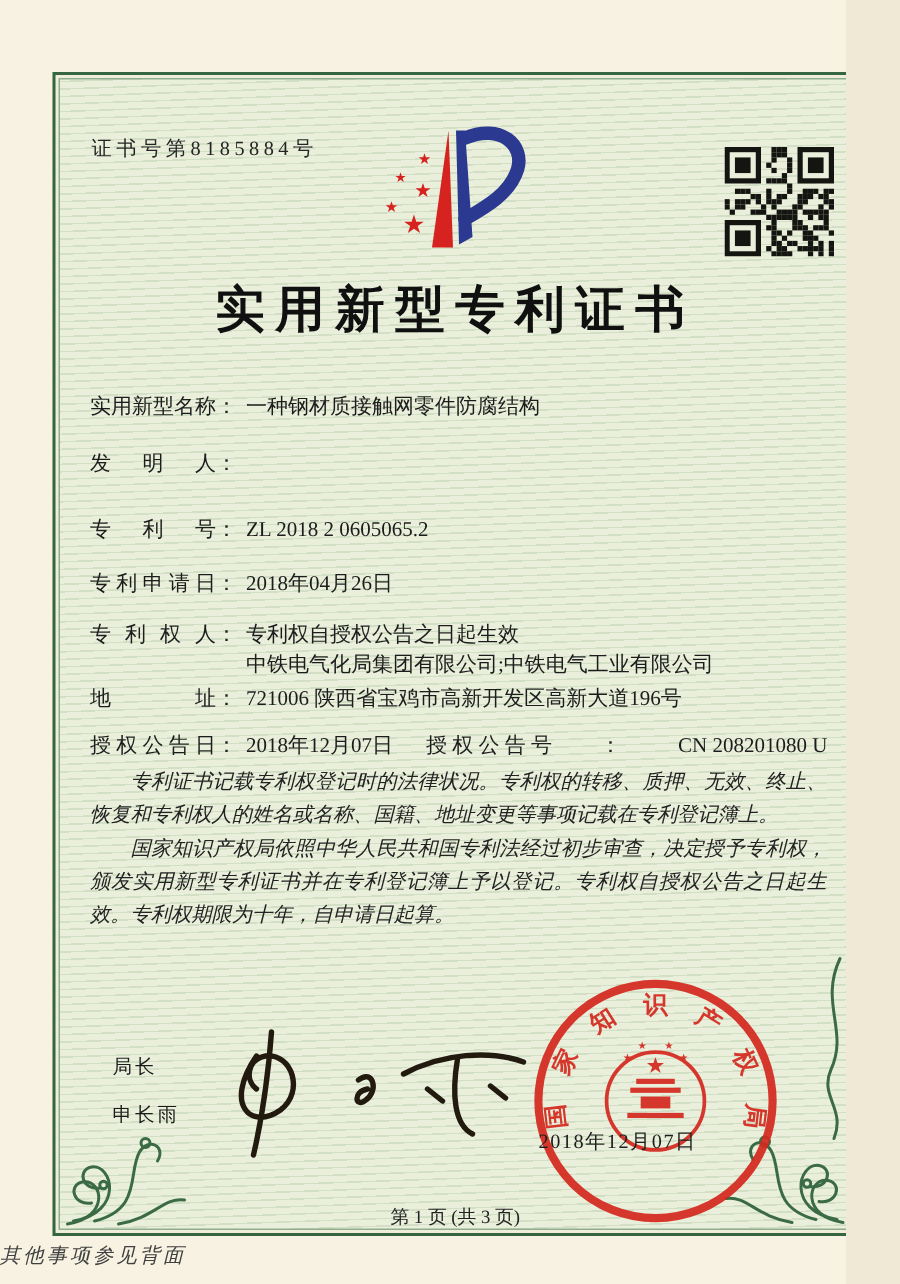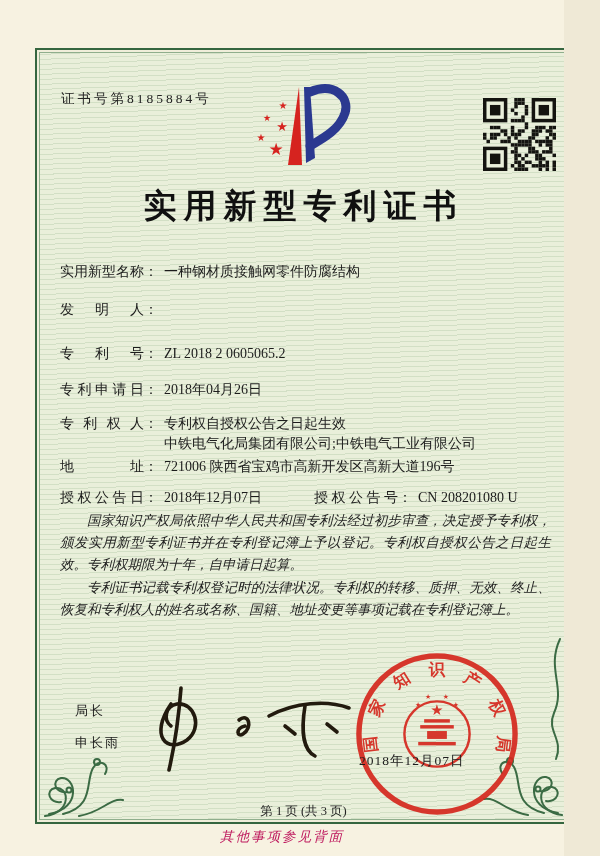--- a/index.html
+++ b/index.html
@@ -15,33 +15,33 @@
   .certno{position:absolute;left:24px;top:40px;font-size:13.5px;letter-spacing:3px;color:#242424;}
   .logo{position:absolute;left:193px;top:24px;width:150px;height:112px;}
   .qr{position:absolute;left:446px;top:48px;width:73px;height:73px;}
   .title{position:absolute;left:0;top:134px;width:100%;margin:0;text-align:center;
          font-size:33px;font-weight:bold;letter-spacing:7px;color:#101010;}
   .row{position:absolute;left:23px;right:18px;display:flex;align-items:flex-start;
        font-size:14px;color:#1c1c1c;line-height:20px;}
   .lab{display:inline-block;width:84px;text-align:justify;text-align-last:justify;flex:none;}
   .colon{flex:none;margin-right:6px;}
   .val{white-space:pre-line;}
-  .grant-group2{position:absolute;left:254px;top:0;display:flex;}
+  .grant-group2{position:absolute;left:224px;top:0;display:flex;gap:32px;}
   .paras{position:absolute;left:23px;right:19px;top:460px;font-size:13.5px;line-height:22px;
          color:#222;text-align:justify;font-style:italic;}
   .paras p{margin:0 0 1px 0;text-indent:2em;}
   .director{position:absolute;left:38px;font-size:13px;color:#1b1b1b;letter-spacing:2px;}
   .sig{position:absolute;left:100px;top:628px;width:225px;height:105px;}
   .seal{position:absolute;left:316px;top:600px;width:168px;height:168px;opacity:.92;}
   .sealdate{position:absolute;left:322px;top:702px;width:160px;font-size:13.5px;color:#1d1d1d;
             letter-spacing:1px;}
   .pageinfo{position:absolute;left:0;bottom:2px;width:100%;text-align:center;
             font-size:12.5px;color:#222;}
-  .backnote{position:absolute;left:0;top:828px;width:100%;text-align:center;
-            font-size:13.5px;font-style:italic;color:#be185d;letter-spacing:2px;}
+  .backnote{position:absolute;left:0;top:828px;width:100%;
+            font-size:13.5px;font-style:italic;color:#404040;letter-spacing:2px;}
   .flourish{position:absolute;pointer-events:none;}
   .fl-left{left:2px;bottom:2px;width:92px;height:100px;}
   .fl-right{right:2px;bottom:2px;width:92px;height:185px;}
 </style>
 </head>
 <body>
 
 <div class="page">
   <div class="frame">
 
@@ -262,22 +262,22 @@
         <span class="colon">：</span>
       <span class="val">2018年12月07日</span>
       <span class="grant-group2">
         <span class="lab">授权公告号</span>
           <span class="colon">：</span>
         <span class="val">CN 208201080 U</span>
       </span>
     </div>
 
     <div class="paras">
+      <p>专利证书记载专利权登记时的法律状况。专利权的转移、质押、无效、终止、恢复和专利权人的姓名或名称、国籍、地址变更等事项记载在专利登记簿上。</p>
       <p>国家知识产权局依照中华人民共和国专利法经过初步审查，决定授予专利权，颁发实用新型专利证书并在专利登记簿上予以登记。专利权自授权公告之日起生效。专利权期限为十年，自申请日起算。</p>
-      <p>专利证书记载专利权登记时的法律状况。专利权的转移、质押、无效、终止、恢复和专利权人的姓名或名称、国籍、地址变更等事项记载在专利登记簿上。</p>
     </div>
 
     <div class="director" style="top:652px">局长</div>
     <div class="director" style="top:684px">申长雨</div>
 
     <svg class="sig" viewBox="0 0 225 105">
       <title>申长雨</title>
       <g stroke="#221a0e" stroke-width="3.6" fill="none" stroke-linecap="round">
         <path d="M34,26 C12,58 30,76 50,62 C66,50 58,24 40,26 C28,28 26,42 34,48"></path>
         <path d="M44,10 C42,36 38,66 32,92"></path>

